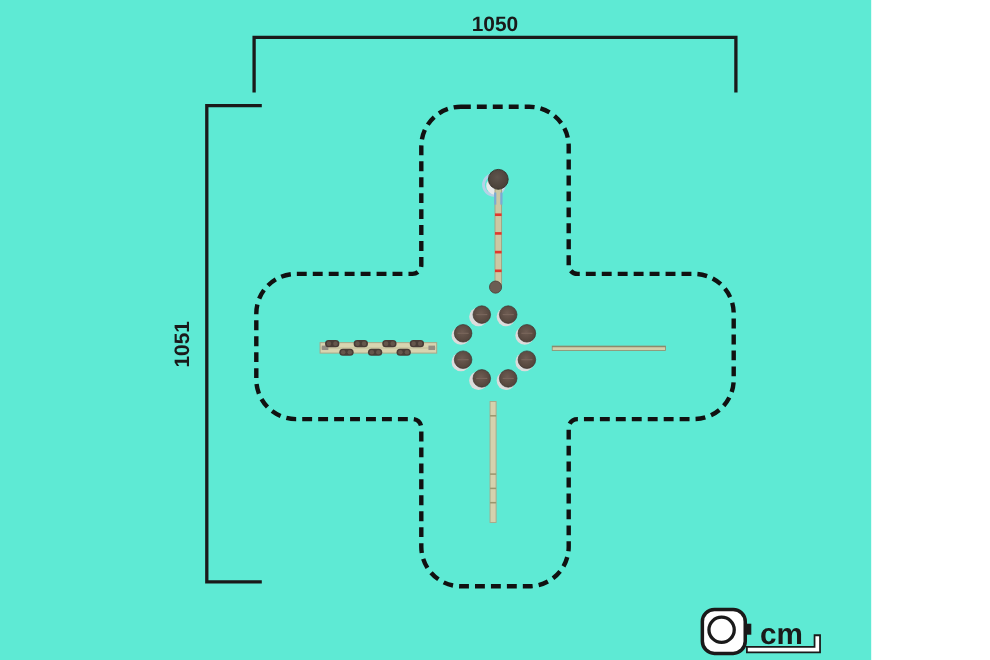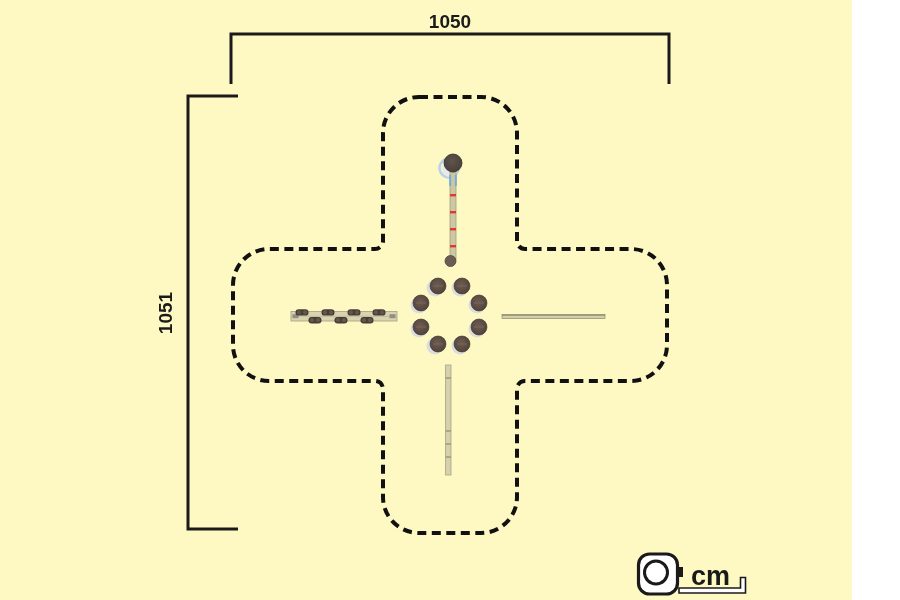--- a/index.html
+++ b/index.html
@@ -1,20 +1,20 @@
 <!DOCTYPE html>
 <html><head>
 <meta charset="utf-8">
 <style>
   html, body { margin: 0; padding: 0; background: #ffffff; }
   .canvas {
     position: relative;
-    width: 852px;
+    width: 792px;
     height: 600px;
-    background: #fef9c3;
+    background: #5eead4;
     overflow: hidden;
     font-family: "Liberation Sans", sans-serif;
     text-align: right;
   }
   svg { position: absolute; top: 0; left: 0; }
   .dim-label {
     font-family: "Liberation Sans", sans-serif;
     font-size: 19px;
     font-weight: bold;
     fill: #1a1a1a;

